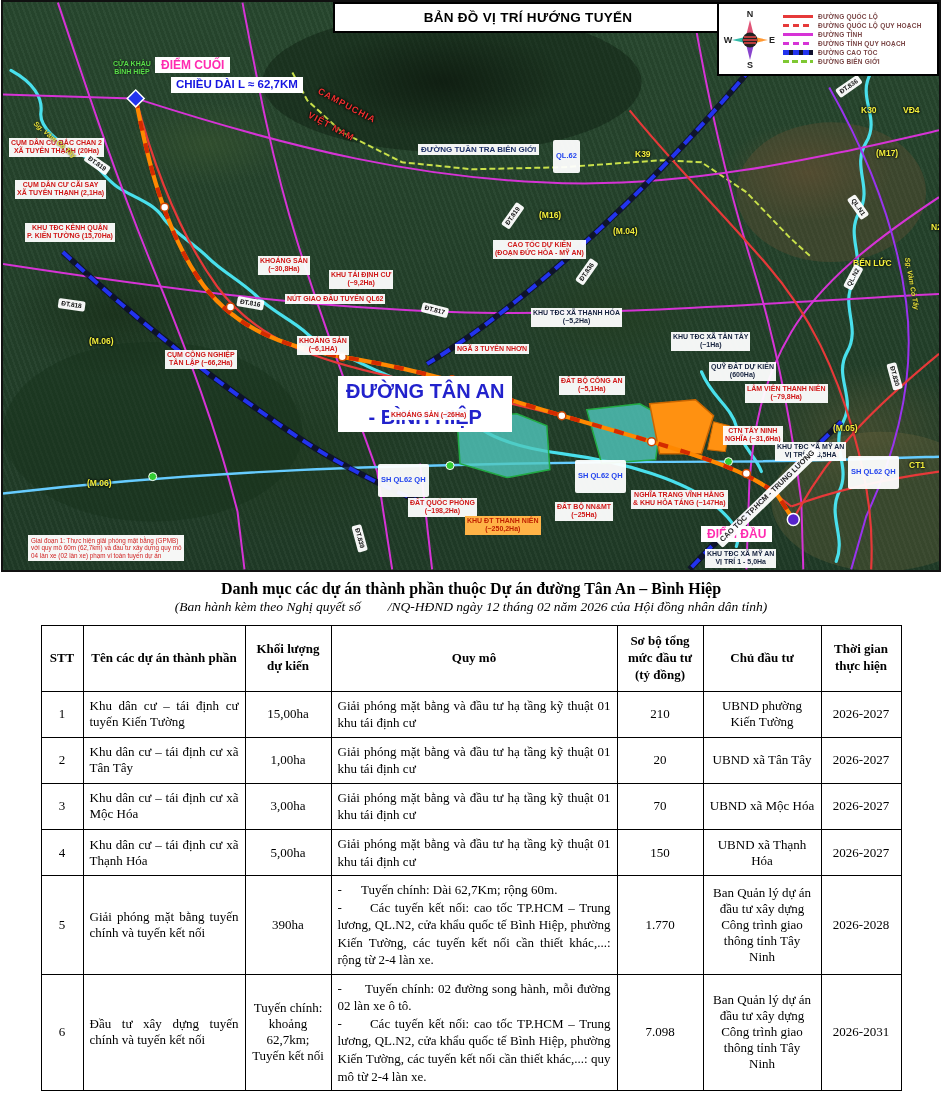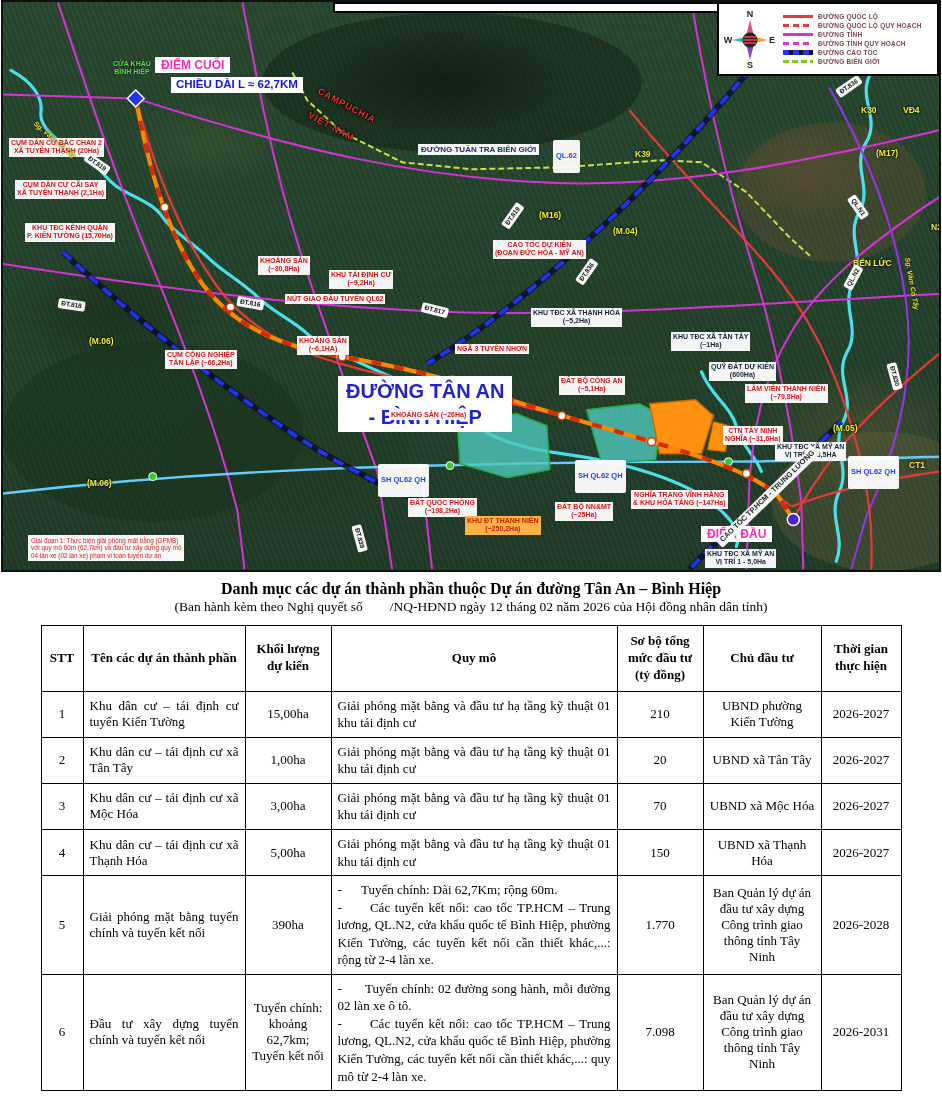--- a/index.html
+++ b/index.html
@@ -47,21 +47,21 @@
   .sw{width:30px;min-width:30px;height:3px;background:#e63939;}
   .sw.dashed-red{background:repeating-linear-gradient(90deg,#e63939 0 6px,#fff 6px 10px);}
   .sw.solid-magenta{background:#d633d6;}
   .sw.dashed-magenta{background:repeating-linear-gradient(90deg,#d633d6 0 6px,#fff 6px 10px);}
   .sw.blocks-blue{height:5px;background:repeating-linear-gradient(90deg,#2233ee 0 6px,#101030 6px 10px);}
   .sw.dashed-green{background:repeating-linear-gradient(90deg,#7ec832 0 6px,#fff 6px 9px);}
   .legend-label{font-family:"Liberation Sans",sans-serif;font-size:6.5px;font-weight:bold;color:#7a4646;letter-spacing:.2px;}
 
   
   .doc-heading{text-align:center;font-weight:bold;font-size:16px;margin:8px 0 1px;}
-  .doc-sub{text-align:center;font-size:13.5px;margin:0 0 10px;}
+  .doc-sub{text-align:center;font-style:italic;font-size:13.5px;margin:0 0 10px;}
   table.project{width:860px;margin:0 auto;border-collapse:collapse;font-size:13px;table-layout:fixed;}
   table.project th,table.project td{border:1px solid #000;padding:5px 6px;vertical-align:middle;word-wrap:break-word;}
   table.project th{text-align:center;font-weight:bold;padding:7px 3px;line-height:1.3;}
   td.c0,td.c2,td.c4,td.c5,td.c6{text-align:center;}
   td.c1{text-align:justify;}
   td.c3{text-align:justify;white-space:pre-line;line-height:1.35;}
 </style>
 </head>
 <body>
 
@@ -224,20 +224,21 @@
 VỊ TRÍ 1 - 5,0Ha</div>
       <div class="mlabel badge-lg" style="left: 712px; top: 538px; transform: rotate(-44deg);">CAO TỐC TP.HCM - TRUNG LƯƠNG</div>
       <div class="mlabel yellow-it" style="left: 908px; top: 255px; transform: rotate(80deg);">Sg. Vàm Cỏ Tây</div>
       <div class="mlabel yellow" style="left: 906px; top: 458px;">CT1</div>
       <div class="mlabel note-box" style="left: 25px; top: 533px;">Giai đoạn 1: Thực hiện giải phóng mặt bằng (GPMB)
 với quy mô 60m (62,7km) và đầu tư xây dựng quy mô
 04 làn xe (02 làn xe) phạm vi toàn tuyến dự án</div>
     </div>
 
   <div class="map-title">
+    <div>BẢN ĐỒ VỊ TRÍ HƯỚNG TUYẾN</div>
   </div>
 
   <div class="legend">
     <svg width="54" height="62" viewBox="0 0 54 62">
       <text x="27" y="9" font-size="9" font-weight="bold" text-anchor="middle" fill="#222" font-family="Liberation Sans,sans-serif">N</text>
       <text x="5" y="35" font-size="9" font-weight="bold" text-anchor="middle" fill="#222" font-family="Liberation Sans,sans-serif">W</text>
       <text x="49" y="35" font-size="9" font-weight="bold" text-anchor="middle" fill="#222" font-family="Liberation Sans,sans-serif">E</text>
       <text x="27" y="60" font-size="9" font-weight="bold" text-anchor="middle" fill="#222" font-family="Liberation Sans,sans-serif">S</text>
       <polygon points="27,12 32,32 22,32" fill="#e05577"></polygon>
       <polygon points="27,52 32,32 22,32" fill="#8844cc"></polygon>

